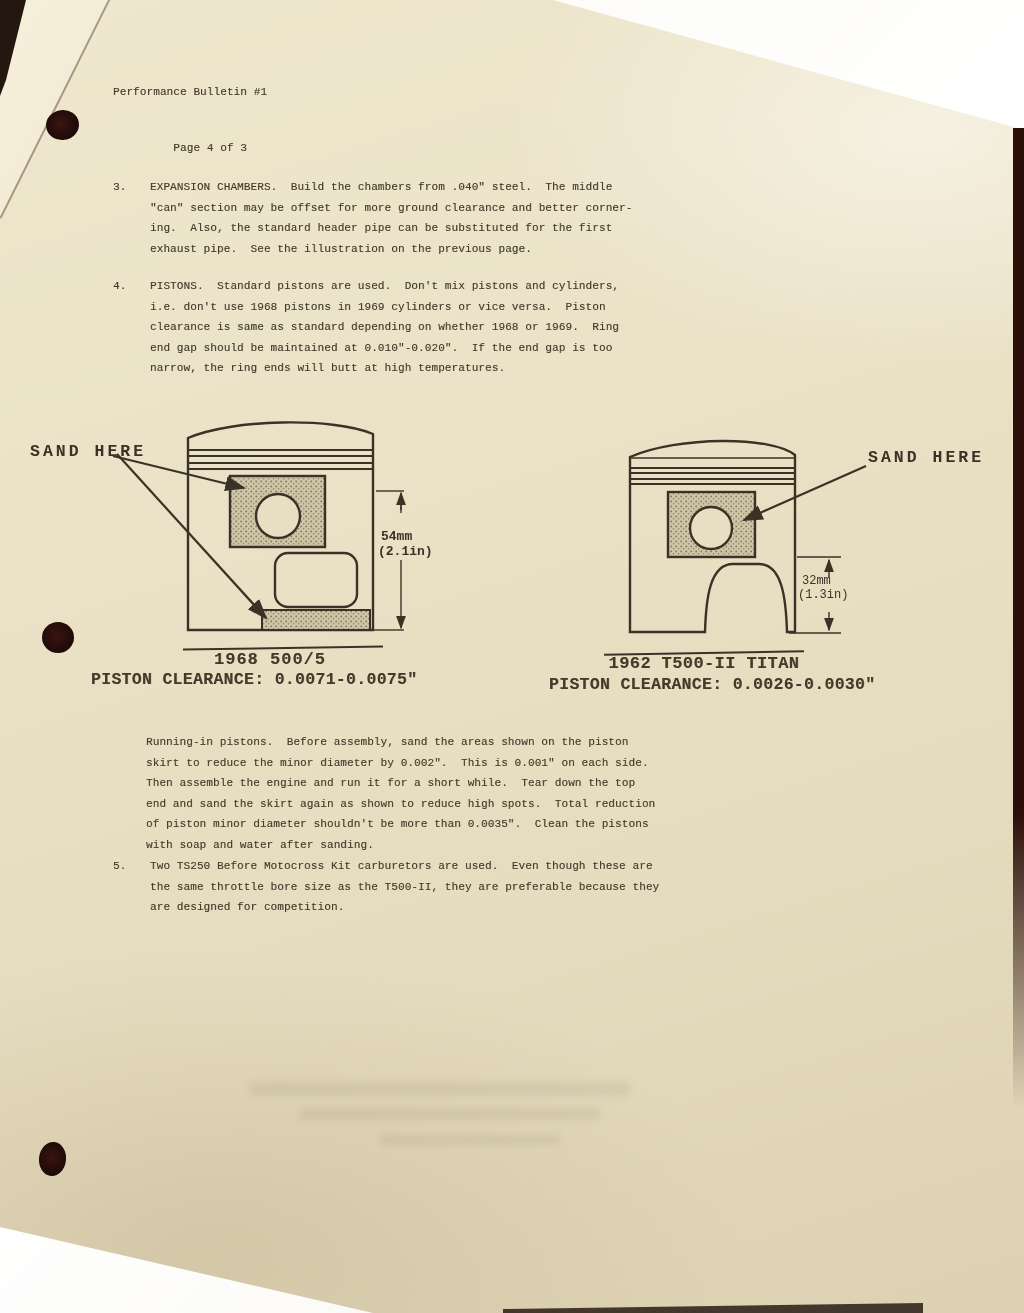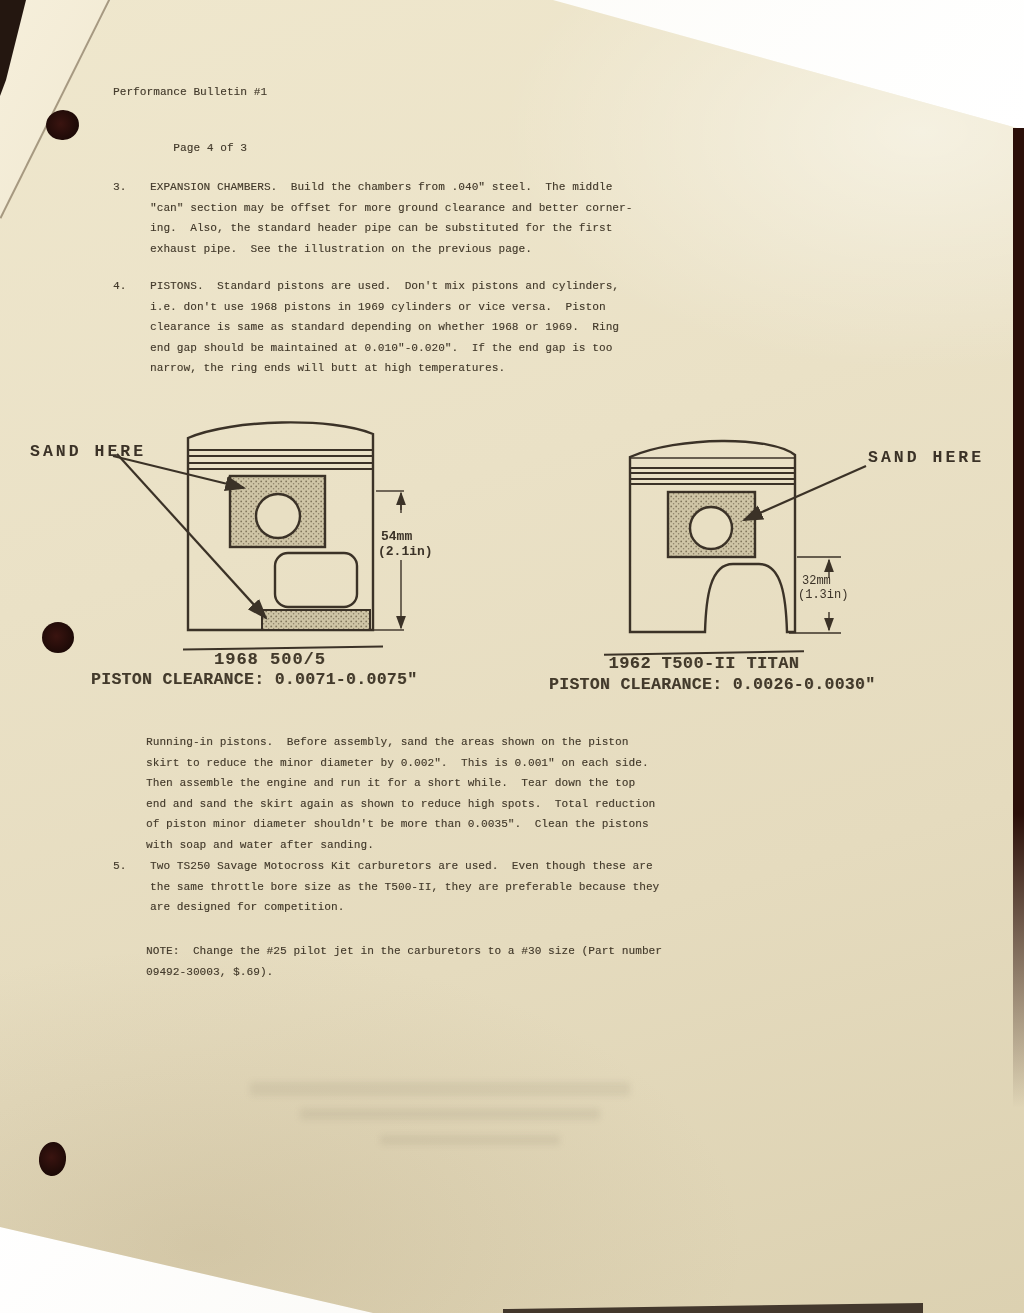--- a/index.html
+++ b/index.html
@@ -141,27 +141,25 @@
 
     <div class="tw" style="left:146px;top:732px;width:800px;">Running-in pistons.  Before assembly, sand the areas shown on the piston
 skirt to reduce the minor diameter by 0.002".  This is 0.001" on each side.
 Then assemble the engine and run it for a short while.  Tear down the top
 end and sand the skirt again as shown to reduce high spots.  Total reduction
 of piston minor diameter shouldn't be more than 0.0035".  Clean the pistons
 with soap and water after sanding.</div>
 
     <div class="tw sec" style="left:113px;top:856px;width:820px;">
       <div class="num">5.</div>
-      <div>Two TS250 Savage Motocross Kit carburetors are used.  Even though these are
+      <div>Two TS250 Before Motocross Kit carburetors are used.  Even though these are
 the same throttle bore size as the T500-II, they are preferable because they
 are designed for competition.</div>
     </div>
 
-    <div class="tw" style="left:146px;top:941px;width:800px;">NOTE:  Change the #25 pilot jet in the carburetors to a #30 size (Part number
-09492-30003, $.69).</div>
 
     <div class="smudge" style="left:250px;top:1082px;width:380px;height:14px;"></div>
     <div class="smudge" style="left:300px;top:1108px;width:300px;height:12px;"></div>
     <div class="smudge" style="left:380px;top:1135px;width:180px;height:10px;"></div>
   </div>
 
   <div class="page-edge-line"></div>
   <div class="right-strip"></div>
   <div class="bottom-sliver"></div>
 

